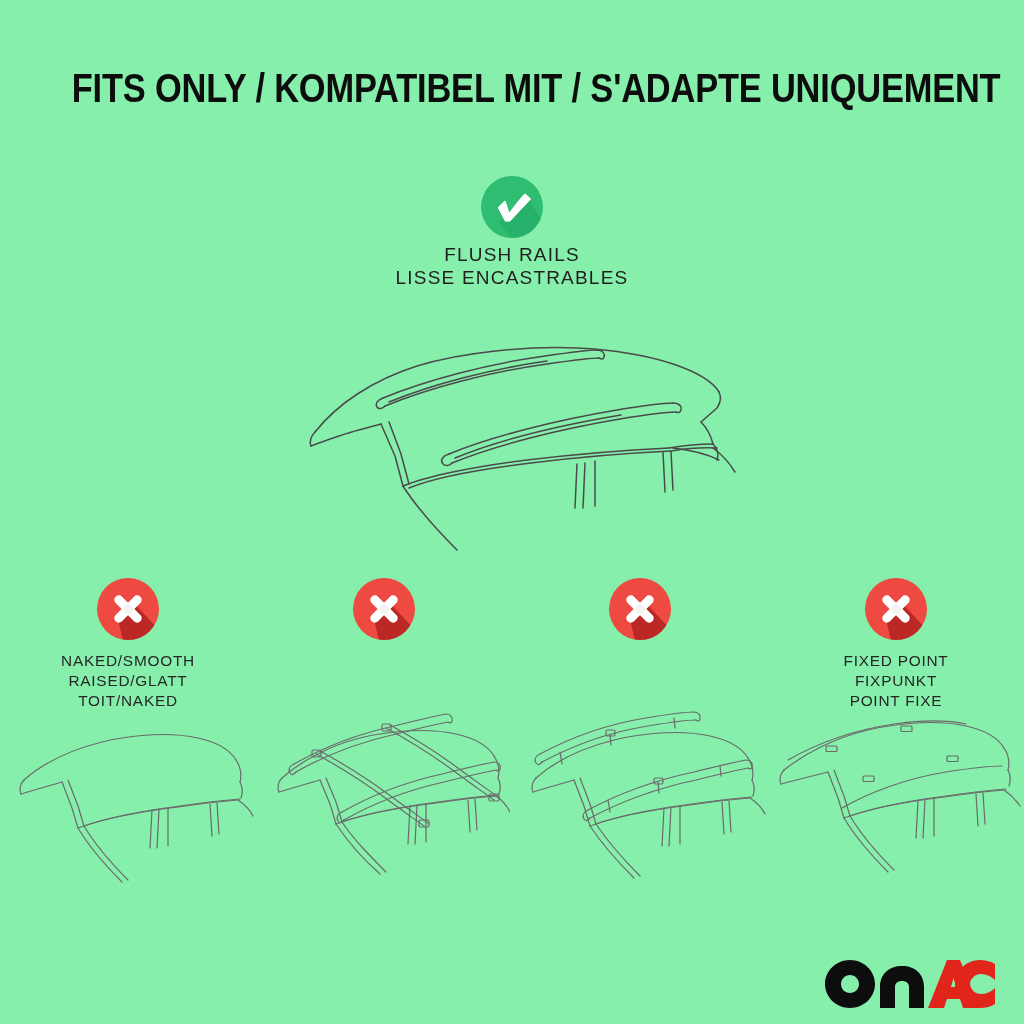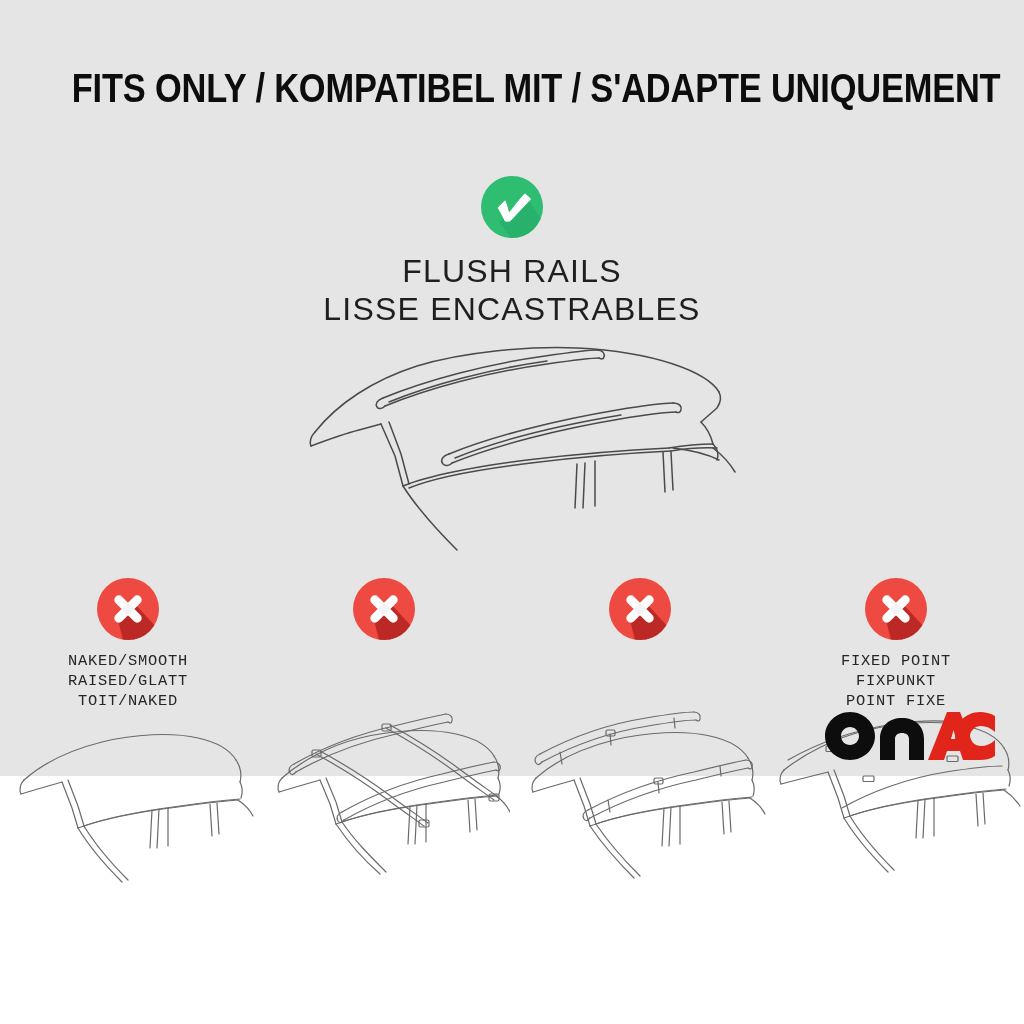--- a/index.html
+++ b/index.html
@@ -2,21 +2,21 @@
 <html><head>
 <meta charset="utf-8">
 <style>
   * { box-sizing: border-box; margin: 0; padding: 0; }
   html, body {
     width: 1024px; height: 1024px;
     background: #ffffff;
     font-family: "Liberation Sans", sans-serif;
     overflow: hidden;
   }
-  .page { position: relative; width: 1024px; height: 776px; background: #e5e5e5; }
+  .page { position: relative; width: 1024px; height: 1024px; background: #86efac; }
 
   
   .header {
     position: absolute;
     left: 0; right: 0;
     top: 68px;
     text-align: center;
   }
   .header-title {
     font-family: "Liberation Sans Narrow", "Liberation Sans", sans-serif;
@@ -50,23 +50,23 @@
   }
 
   
   .main-block {
     position: absolute;
     left: 0; right: 0;
     top: 176px;
     text-align: center;
   }
   .main-labels {
-    margin-top: 14px;
+    margin-top: 6px;
     color: #1f1f1f;
-    font-size: 32px;
+    font-size: 19px;
     line-height: 1.20;
     letter-spacing: 1.2px;
     font-weight: 400;
     font-family: "Liberation Sans", sans-serif;
   }
   .main-labels div { white-space: nowrap; }
 
   .main-illustration {
     position: absolute;
     left: 50%;
@@ -80,21 +80,20 @@
   .grid {
     position: absolute;
     left: 0; right: 0;
     top: 578px;
     display: flex;
   }
   .col {
     flex: 0 0 25%;
     text-align: center;
     position: relative;
-    font-family: Liberation Mono, monospace;
   }
   .col-labels {
     margin-top: 11px;
     color: #262626;
     font-size: 15.4px;
     line-height: 1.30;
     letter-spacing: 0.75px;
     white-space: nowrap;
   }
   .col-art {

